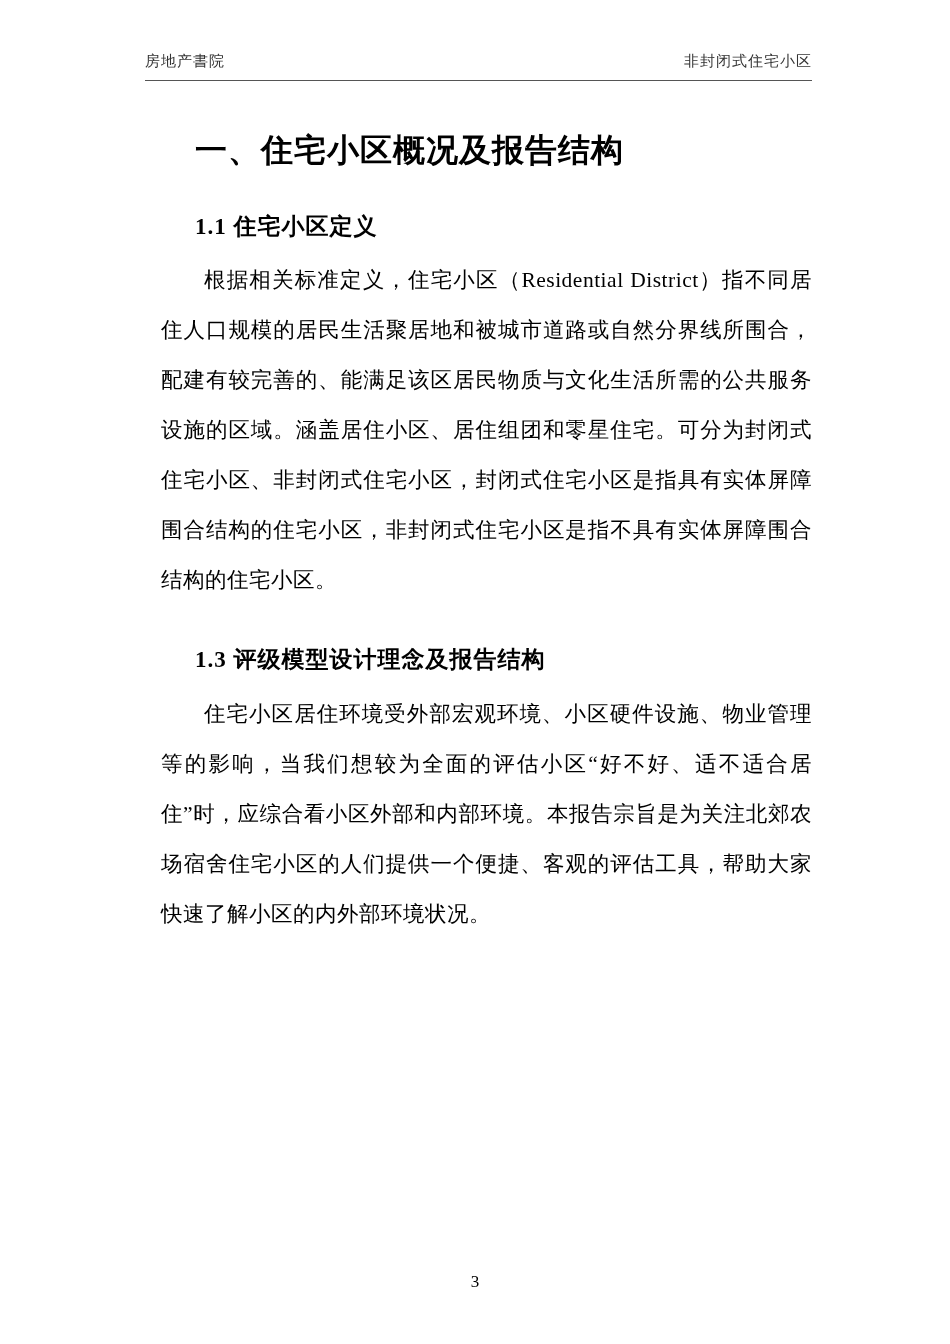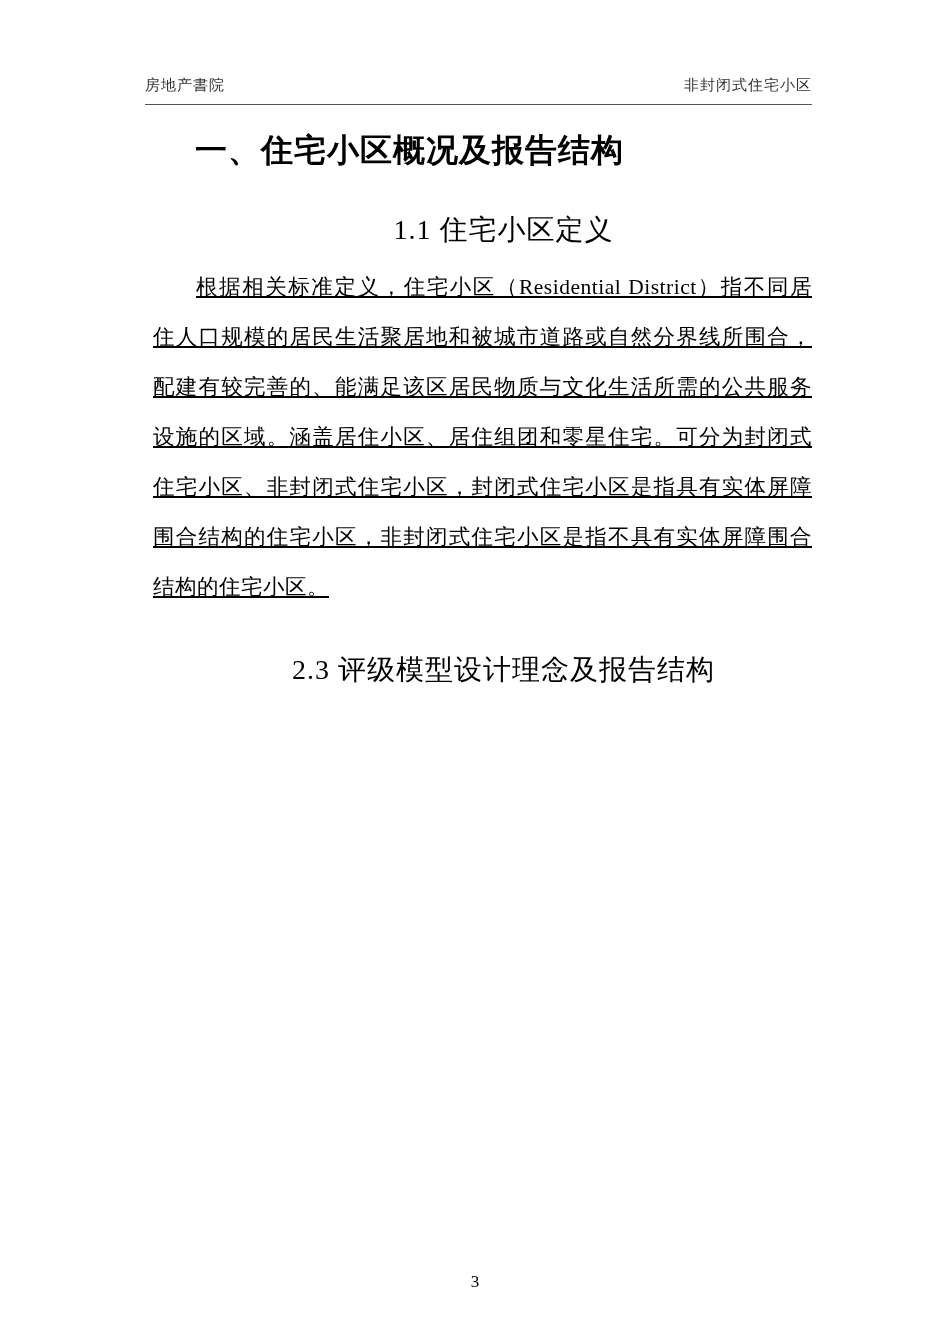--- a/index.html
+++ b/index.html
@@ -13,21 +13,21 @@
     height: 1344px;
     margin: 0 auto;
     background: #ffffff;
     font-family: "Liberation Serif", "DejaVu Serif", serif;
     color: #000000;
     overflow: hidden;
     box-sizing: border-box;
   }
   .header {
     position: absolute;
-    top: 76px;
+    top: 52px;
     left: 145px;
     right: 138px;
     display: flex;
     justify-content: space-between;
     align-items: flex-end;
     font-size: 15px;
     color: #333333;
     padding-bottom: 9px;
     border-bottom: 1px solid #555555;
     letter-spacing: 1px;
@@ -40,36 +40,34 @@
   }
   .chapter-title {
     font-size: 32px;
     font-weight: bold;
     margin: 34px 0 0 0;
     padding-left: 50px;
     letter-spacing: 1px;
     line-height: 1.3;
   }
   .section-title {
-    font-size: 28px;
-    font-weight: normal;
+    font-size: 23px;
+    font-weight: bold;
     margin: 40px 0 0 0;
     padding-left: 50px;
     letter-spacing: 1px;
     line-height: 1.3;
-    text-align: center;
   }
   .para {
     font-size: 21.5px;
     line-height: 50px;
     text-align: justify;
     text-indent: 2em;
-    margin: 14px 0 0 8px;
+    margin: 14px 0 0 16px;
     letter-spacing: 0.5px;
-    text-decoration: underline;
   }
   .para.follow {
     margin-top: 0;
   }
   .footer {
     position: absolute;
     bottom: 52px;
     left: 0;
     right: 0;
     text-align: center;
@@ -88,21 +86,22 @@
   </div>
 
   <div class="content">
 
     <h1 class="chapter-title">一、住宅小区概况及报告结构</h1>
 
     <h2 class="section-title">1.1 住宅小区定义</h2>
     <p class="para">根据相关标准定义，住宅小区（Residential District）指不同居住人口规模的居民生活聚居地和被城市道路或自然分界线所围合，配建有较完善的、能满足该区居民物质与文化生活所需的公共服务设施的区域。涵盖居住小区、居住组团和零星住宅。可分为封闭式住宅小区、非封闭式住宅小区，封闭式住宅小区是指具有实体屏障围合结构的住宅小区，非封闭式住宅小区是指不具有实体屏障围合结构的住宅小区。</p>
 
 
-    <h2 class="section-title">2.3 评级模型设计理念及报告结构</h2>
+    <h2 class="section-title">1.3 评级模型设计理念及报告结构</h2>
+    <p class="para">住宅小区居住环境受外部宏观环境、小区硬件设施、物业管理等的影响，当我们想较为全面的评估小区“好不好、适不适合居住”时，应综合看小区外部和内部环境。本报告宗旨是为关注北郊农场宿舍住宅小区的人们提供一个便捷、客观的评估工具，帮助大家快速了解小区的内外部环境状况。</p>
 
   </div>
 
   <div class="footer">
     <span>3</span>
   </div>
 
 </div>
 
 </body></html>

